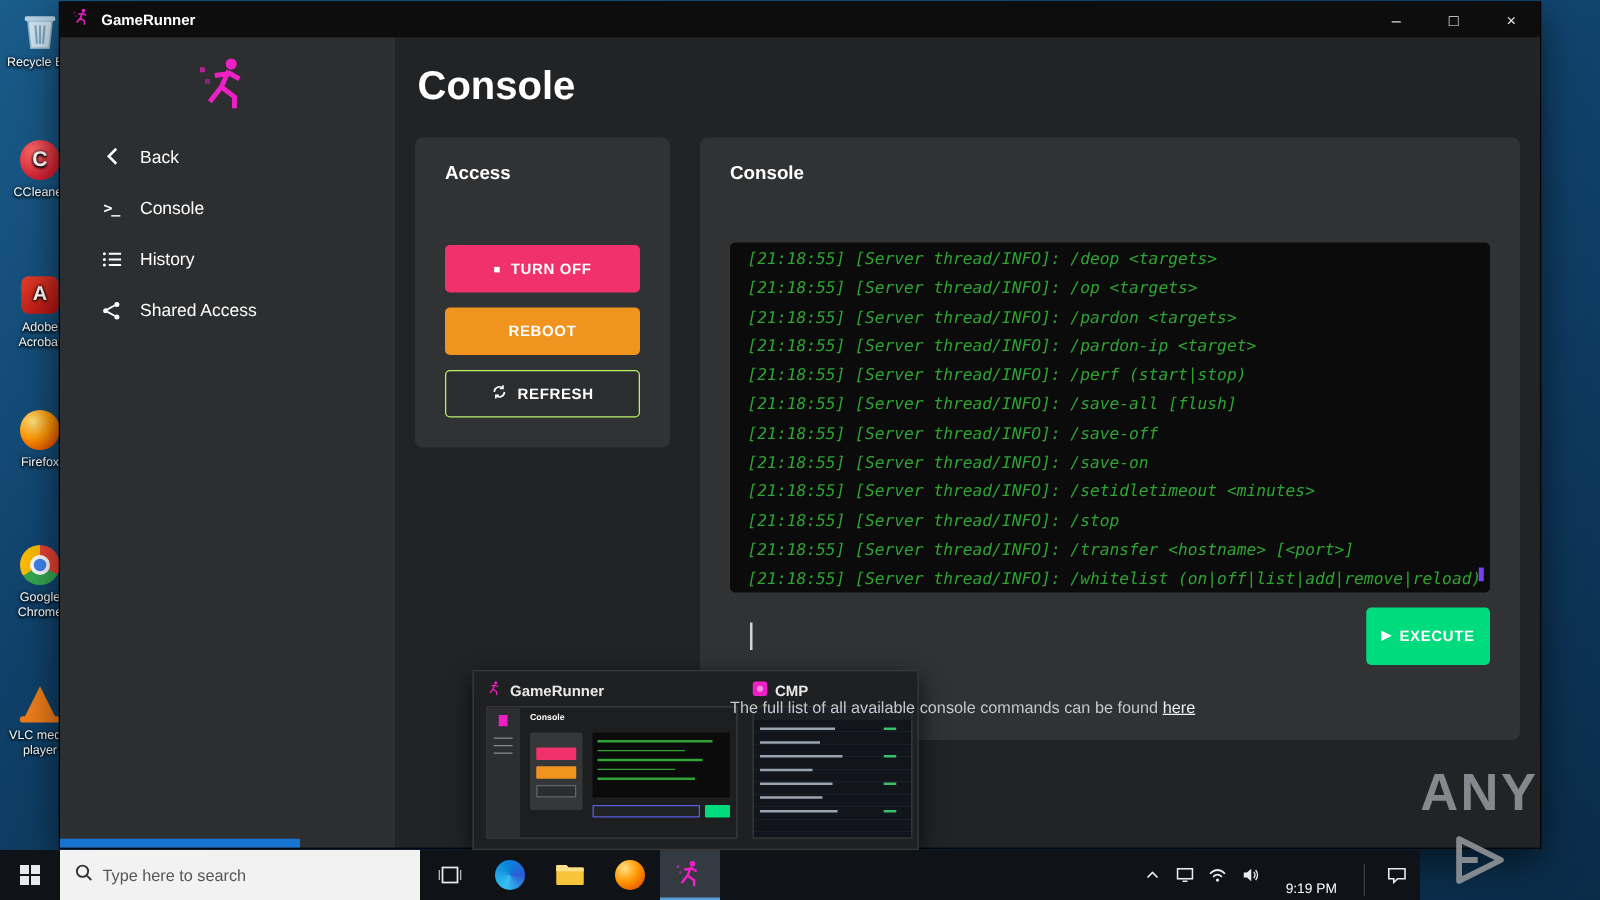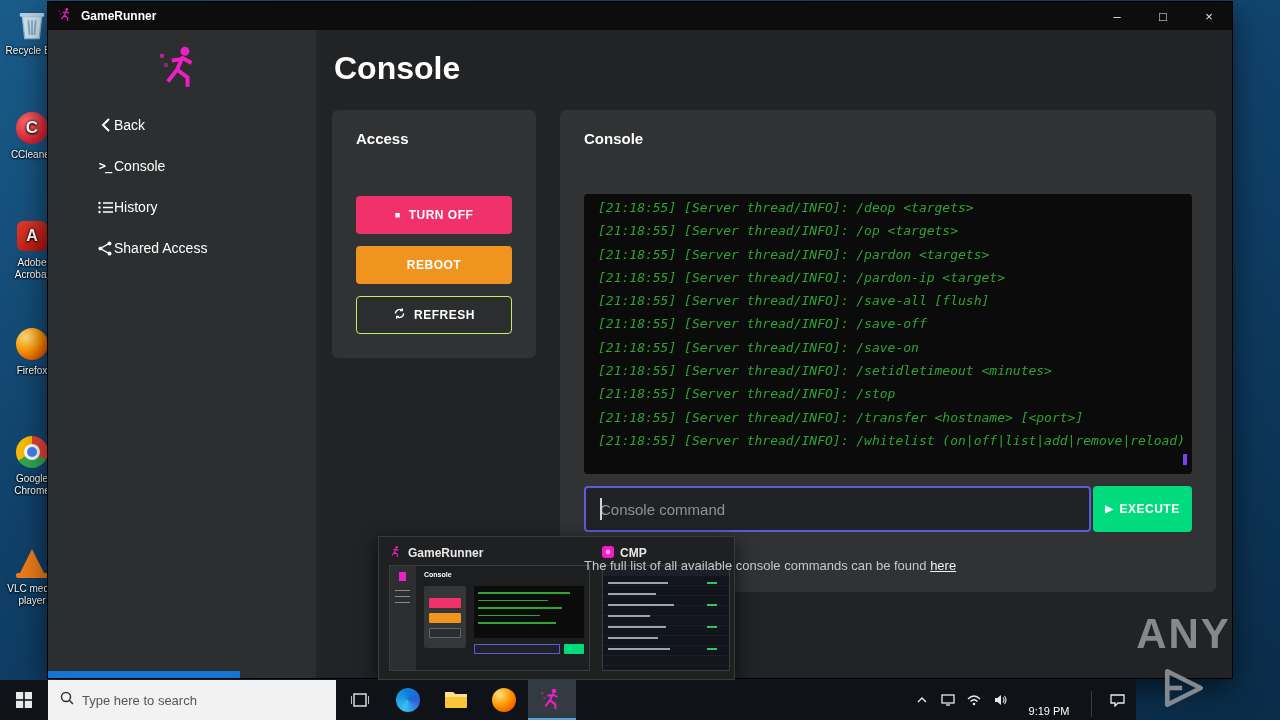--- a/index.html
+++ b/index.html
@@ -36,21 +36,21 @@
   .titlebar .win-title { color:#fff; font-size:12px; font-weight:bold; }
   .win-controls { margin-left:auto; display:flex; height:28px; }
   .win-ctl { width:46px; height:28px; display:flex; align-items:center; justify-content:center; color:#e8e8e8; font-size:13px; cursor:pointer; }
 
   .window-body { position:absolute; left:0; top:28px; right:0; bottom:0; display:flex; }
 
   
   .sidebar { width:268px; background:#2c2e30; position:relative; flex:none; }
   .sidebar .logo { position:absolute; left:112px; top:12px; }
   .nav { position:absolute; top:77px; left:0; right:0; }
-  .nav-item { height:36px; margin-bottom:5px; display:flex; align-items:center; padding-left:48px; 
+  .nav-item { height:36px; margin-bottom:5px; display:flex; align-items:center; padding-left:32px; gap:14px;
               color:#fff; font-size:14px; cursor:pointer; }
   .nav-ico { width:18px; display:flex; justify-content:center; color:#fff; }
   .prompt-glyph { font-family:"DejaVu Sans Mono", monospace; font-size:12px; font-weight:bold; letter-spacing:-1px; }
 
   
   .content { flex:1; position:relative; background:#212325; }
   .page-title { position:absolute; left:18px; top:20px; font-size:32px; font-weight:bold; color:#fff; }
 
   .card { background:#303234; border-radius:6px; position:absolute; }
   .card-title { position:absolute; left:24px; top:20px; font-size:15px; font-weight:bold; color:#fff; }
@@ -296,31 +296,31 @@
         <section class="card console-card">
           <div class="card-title">Console</div>
 
           <div class="console-output">
 
             <span class="scroll-caret"></span>
           <div class="console-line">[21:18:55] [Server thread/INFO]: /deop &lt;targets&gt;</div>
               <div class="console-line">[21:18:55] [Server thread/INFO]: /op &lt;targets&gt;</div>
               <div class="console-line">[21:18:55] [Server thread/INFO]: /pardon &lt;targets&gt;</div>
               <div class="console-line">[21:18:55] [Server thread/INFO]: /pardon-ip &lt;target&gt;</div>
+              <div class="console-line">[21:18:55] [Server thread/INFO]: /perf (start|stop)</div>
               <div class="console-line">[21:18:55] [Server thread/INFO]: /save-all [flush]</div>
               <div class="console-line">[21:18:55] [Server thread/INFO]: /save-off</div>
               <div class="console-line">[21:18:55] [Server thread/INFO]: /save-on</div>
               <div class="console-line">[21:18:55] [Server thread/INFO]: /setidletimeout &lt;minutes&gt;</div>
               <div class="console-line">[21:18:55] [Server thread/INFO]: /stop</div>
               <div class="console-line">[21:18:55] [Server thread/INFO]: /transfer &lt;hostname&gt; [&lt;port&gt;]</div>
               <div class="console-line">[21:18:55] [Server thread/INFO]: /whitelist (on|off|list|add|remove|reload)</div>
             </div>
 
           <div class="input-row">
-            <input class="cmd-input" type="text" value="" placeholder="Console command" style="">
             <span class="text-caret"></span>
             <button class="execute-btn">
               <span class="play-glyph">▶</span>
               <span>EXECUTE</span>
             </button>
           </div>
 
           <div class="help-row">
             <span>The full list of all available console commands can be found </span><span class="help-link">here</span>
           </div>

